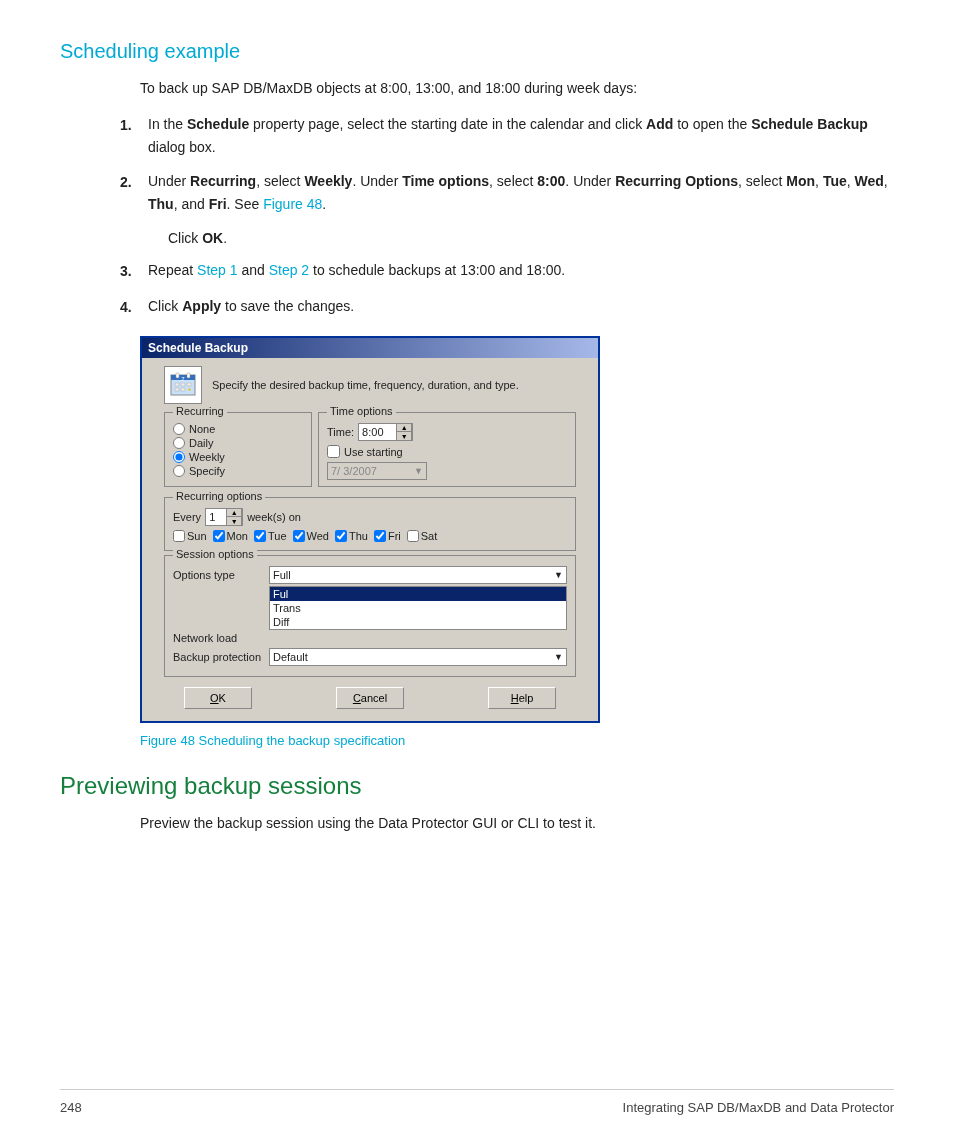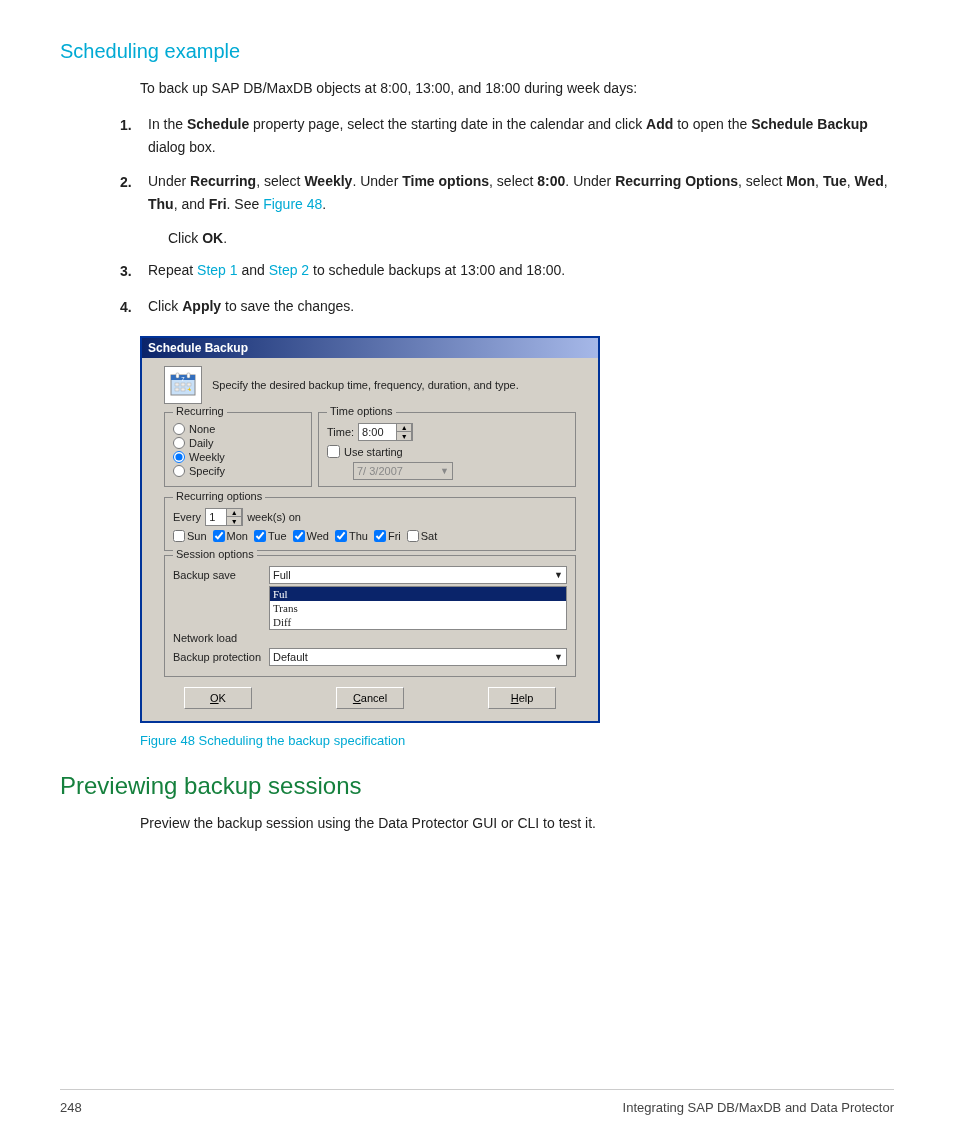--- a/index.html
+++ b/index.html
@@ -204,21 +204,21 @@
       align-items: center;
       gap: 4px;
       font-size: 11px;
       margin-bottom: 4px;
     }
 
     .date-dropdown {
       display: flex;
       align-items: center;
       gap: 2px;
-      margin-left: 26px;
+      margin-left: 0;
     }
 
     .date-input {
       border: 1px solid #888;
       background: #d4d0c8;
       color: #888;
       width: 100px;
       height: 18px;
       font-size: 11px;
       padding: 1px 3px;
@@ -289,21 +289,20 @@
     .dropdown-arrow {
       font-size: 9px;
     }
 
     .dropdown-list {
       border: 1px solid #888;
       background: white;
       margin-left: 96px;
       margin-top: -2px;
       margin-bottom: 2px;
-      font-family: Liberation Serif, serif;
     }
 
     .dropdown-list-item {
       padding: 1px 3px;
       font-size: 11px;
       cursor: pointer;
     }
 
     .dropdown-list-item.selected {
       background: #0a246a;
@@ -548,21 +547,21 @@
             </div>
           </div>
         </div>
       </div>
 
       <div class="group-box group-session">
         <span class="group-box-title">Session options</span>
         <div class="group-content">
 
           <div class="session-row">
-            <span class="session-label">Backup save</span>
+            <span class="session-label">Options type</span>
             <div class="dropdown-field">
               <span>Full</span>
               <span class="dropdown-arrow">▼</span>
             </div>
           </div>
 
           <div class="dropdown-list">
             <div class="dropdown-list-item selected">Ful</div>
             <div class="dropdown-list-item">Trans</div>
             <div class="dropdown-list-item">Diff</div>

